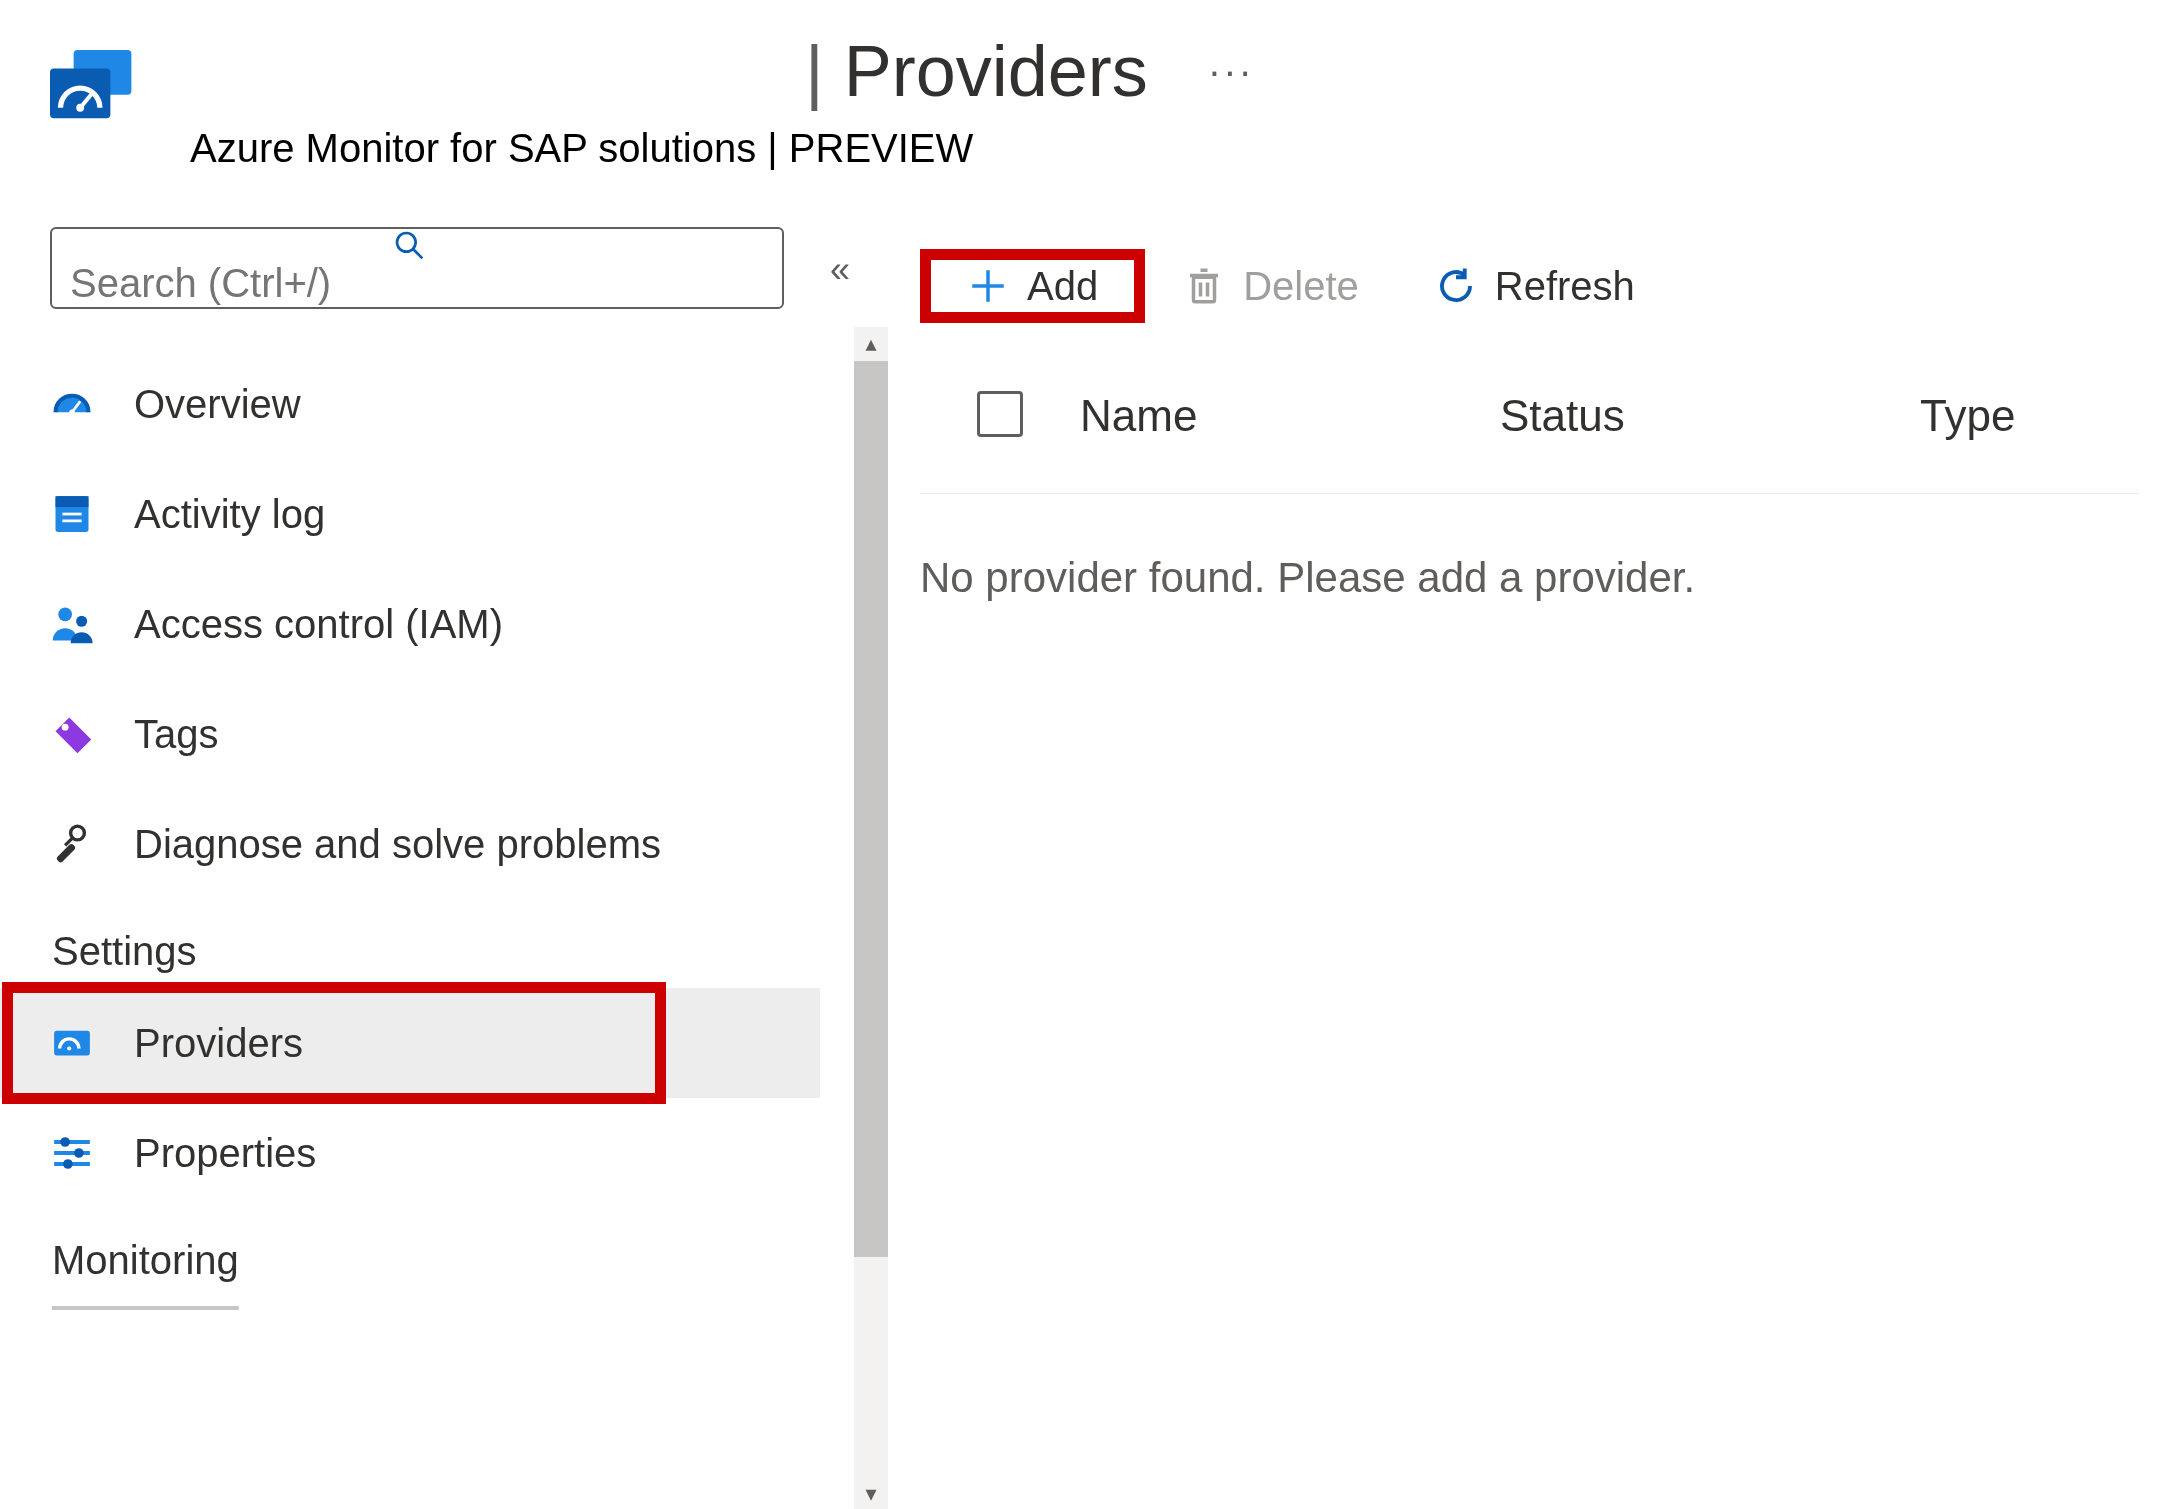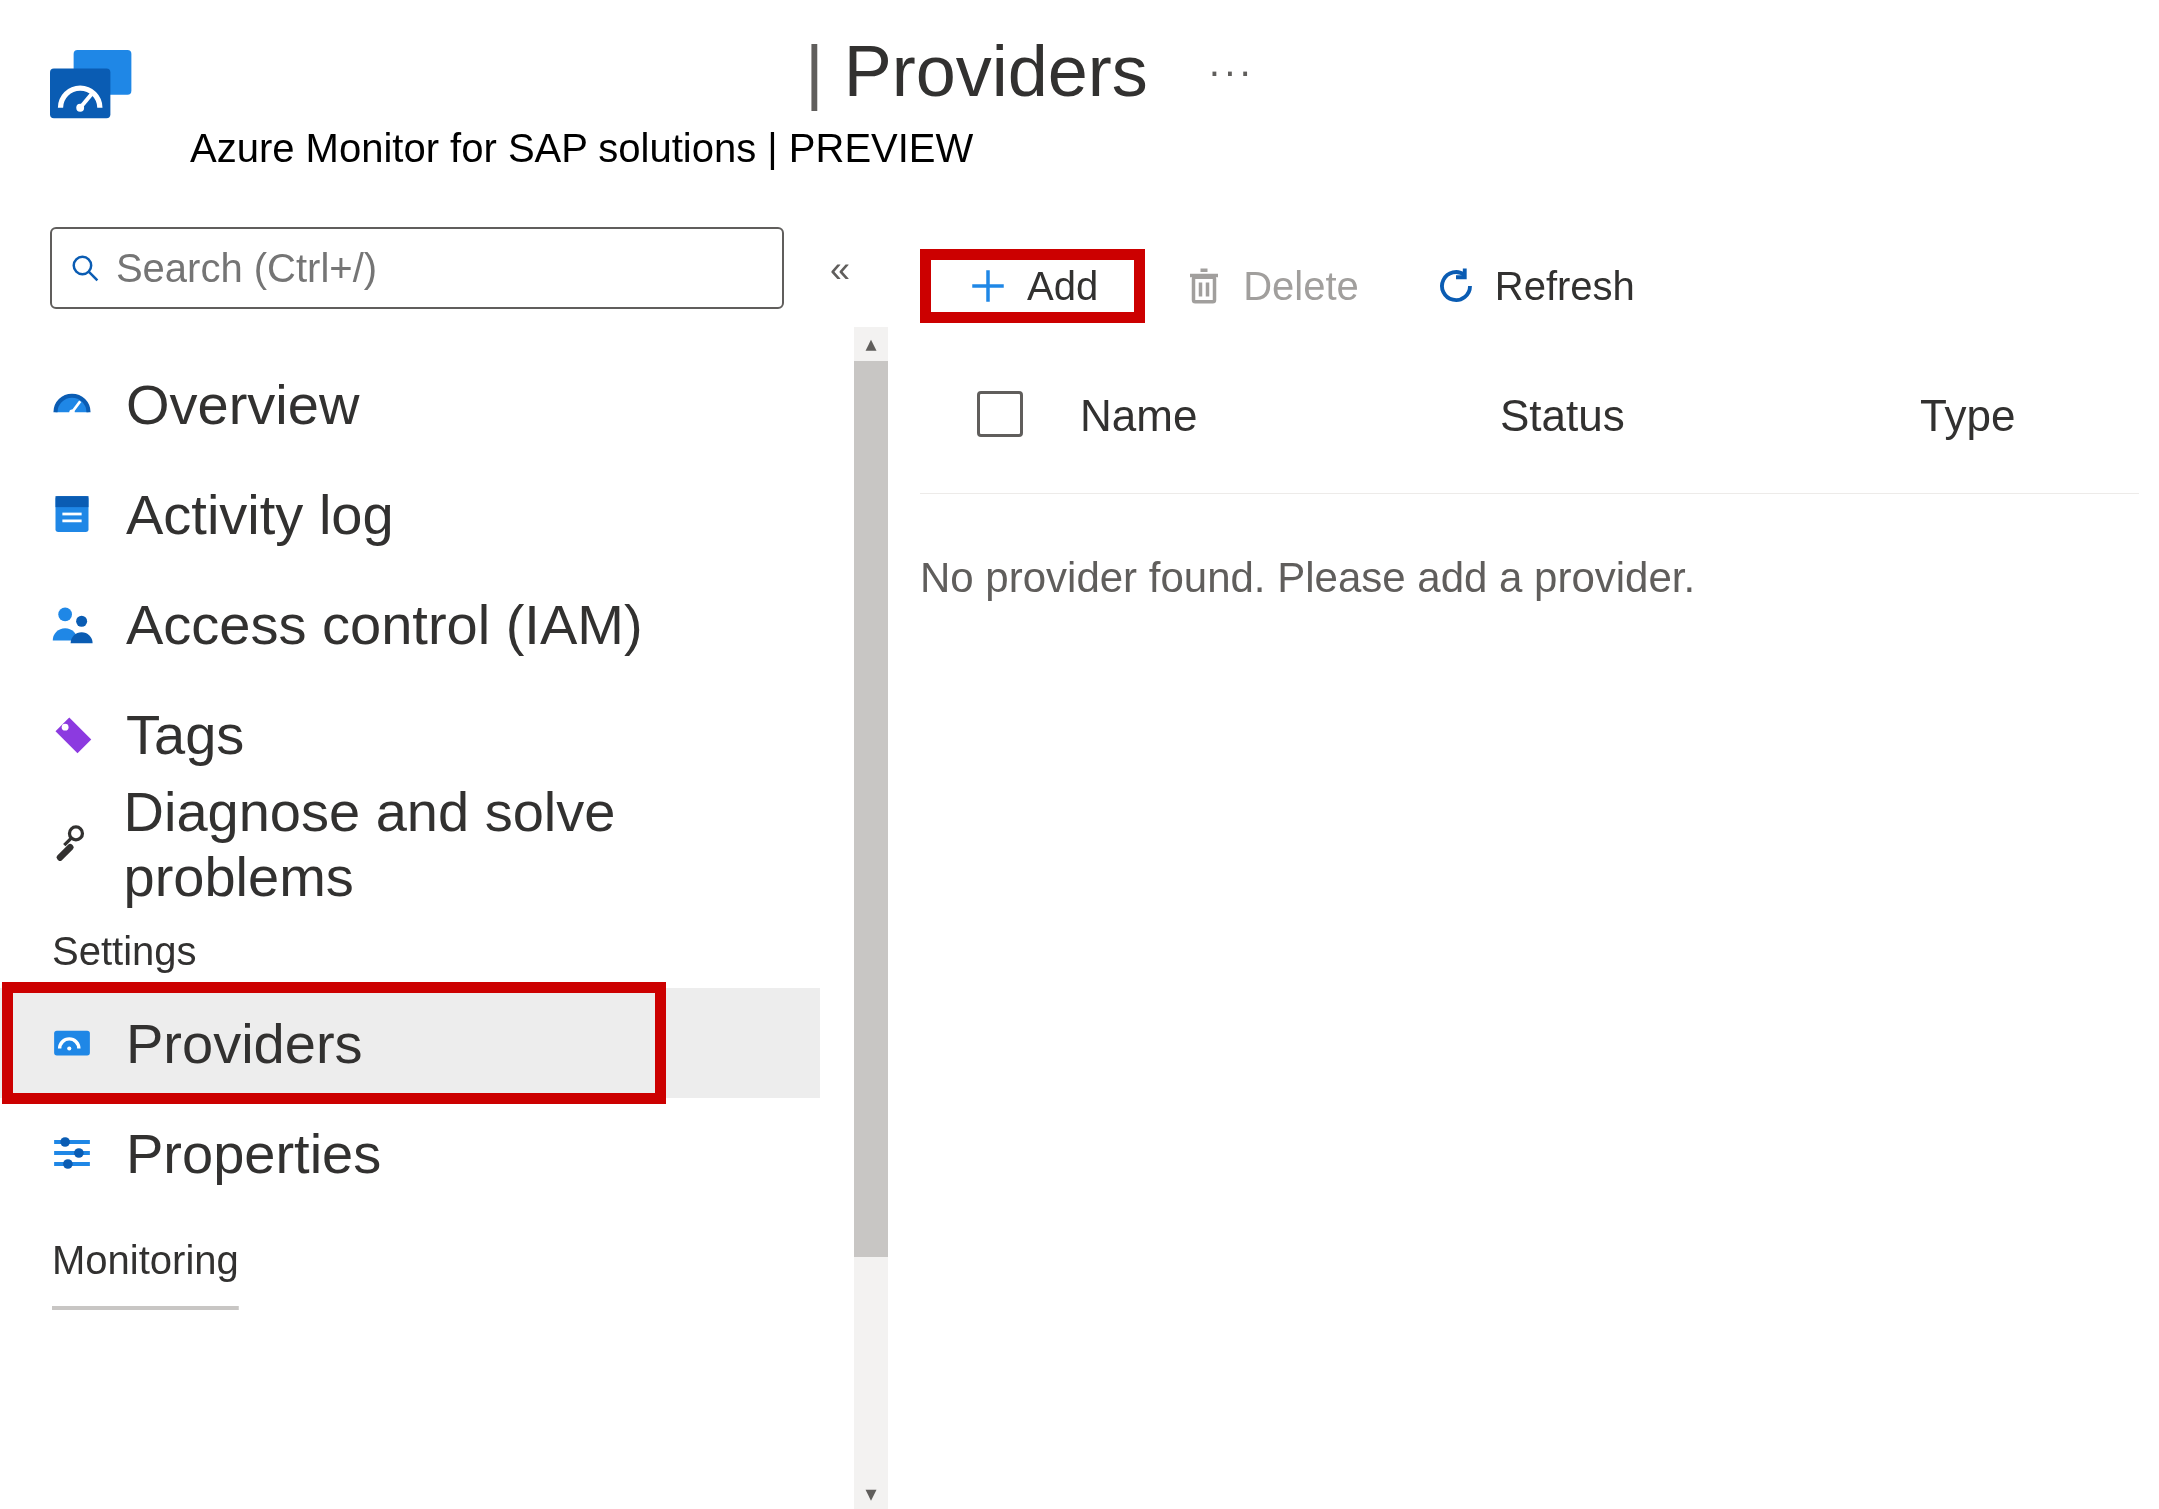--- a/index.html
+++ b/index.html
@@ -13,27 +13,27 @@
   .hdr-title { font-size:72px; font-weight:500; color:#323130; }
   .hdr-more { font-size:40px; color:#605e5c; margin-left:60px; letter-spacing:2px; cursor:pointer; }
   .hdr-subtitle { font-size:40px; color:#000000; padding-left:140px; margin-top:14px; }
 
   
   .main { display:flex; margin-top:46px; }
 
   
   .sidebar { width:820px; flex-shrink:0; position:relative; }
   .search-row { padding:0 50px; }
-  .search-box { display:flex; align-items:center; width:734px; height:82px; border:2px solid #605e5c; border-radius:6px; padding:0 18px; }
+  .search-box { display:flex; align-items:center; width:734px; height:82px; border:2px solid #605e5c; border-radius:6px; padding:0 18px;flex-direction:column; }
   .search-box svg { width:32px; height:32px; margin-right:16px; }
   .search-box input { border:none; outline:none; font-size:40px; color:#605e5c; width:100%; background:transparent; }
   .collapse-btn { position:absolute; left:830px; top:22px; font-size:36px; color:#605e5c; cursor:pointer; }
 
   .nav-list { margin-top:40px; }
-  .nav-item { display:flex; align-items:center; height:110px; padding-left:50px; cursor:pointer; font-size:56px; color:#323130; position:relative; }
+  .nav-item { display:flex; align-items:center; height:110px; padding-left:50px; cursor:pointer; font-size:40px; color:#323130; position:relative;gap:8px; }
   .nav-item.selected { background:#ededed; }
   .nav-item .nav-icon { width:44px; height:44px; margin-right:32px; display:flex; align-items:center; justify-content:center; }
   .nav-section { font-size:40px; color:#323130; padding:30px 0 14px 52px; }
   .nav-section.underlined { text-decoration:underline; text-decoration-color:#c8c6c4; text-underline-offset:32px; }
 
   .highlight-providers { position:absolute; left:2px; width:664px; height:122px; border:11px solid #cc0000; z-index:10; pointer-events:none; }
 
   
   .sidebar-scroll { position:absolute; left:854px; width:34px; background:#f3f2f1; display:flex; flex-direction:column; align-items:center; }
   .sidebar-scroll .thumb { width:34px; background:#c8c6c4; }

